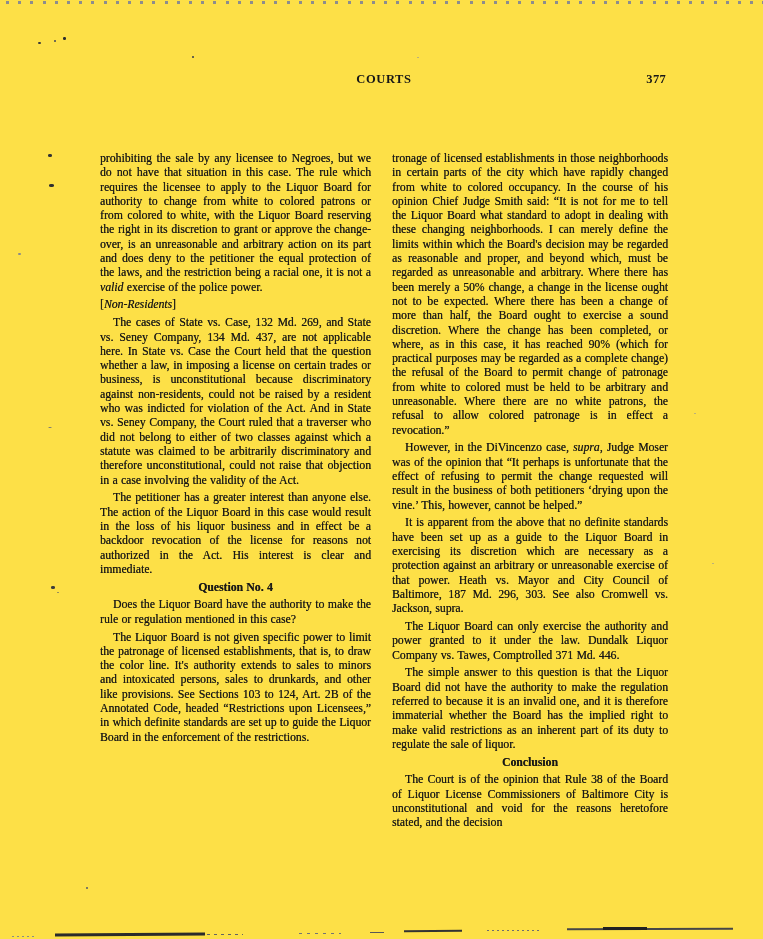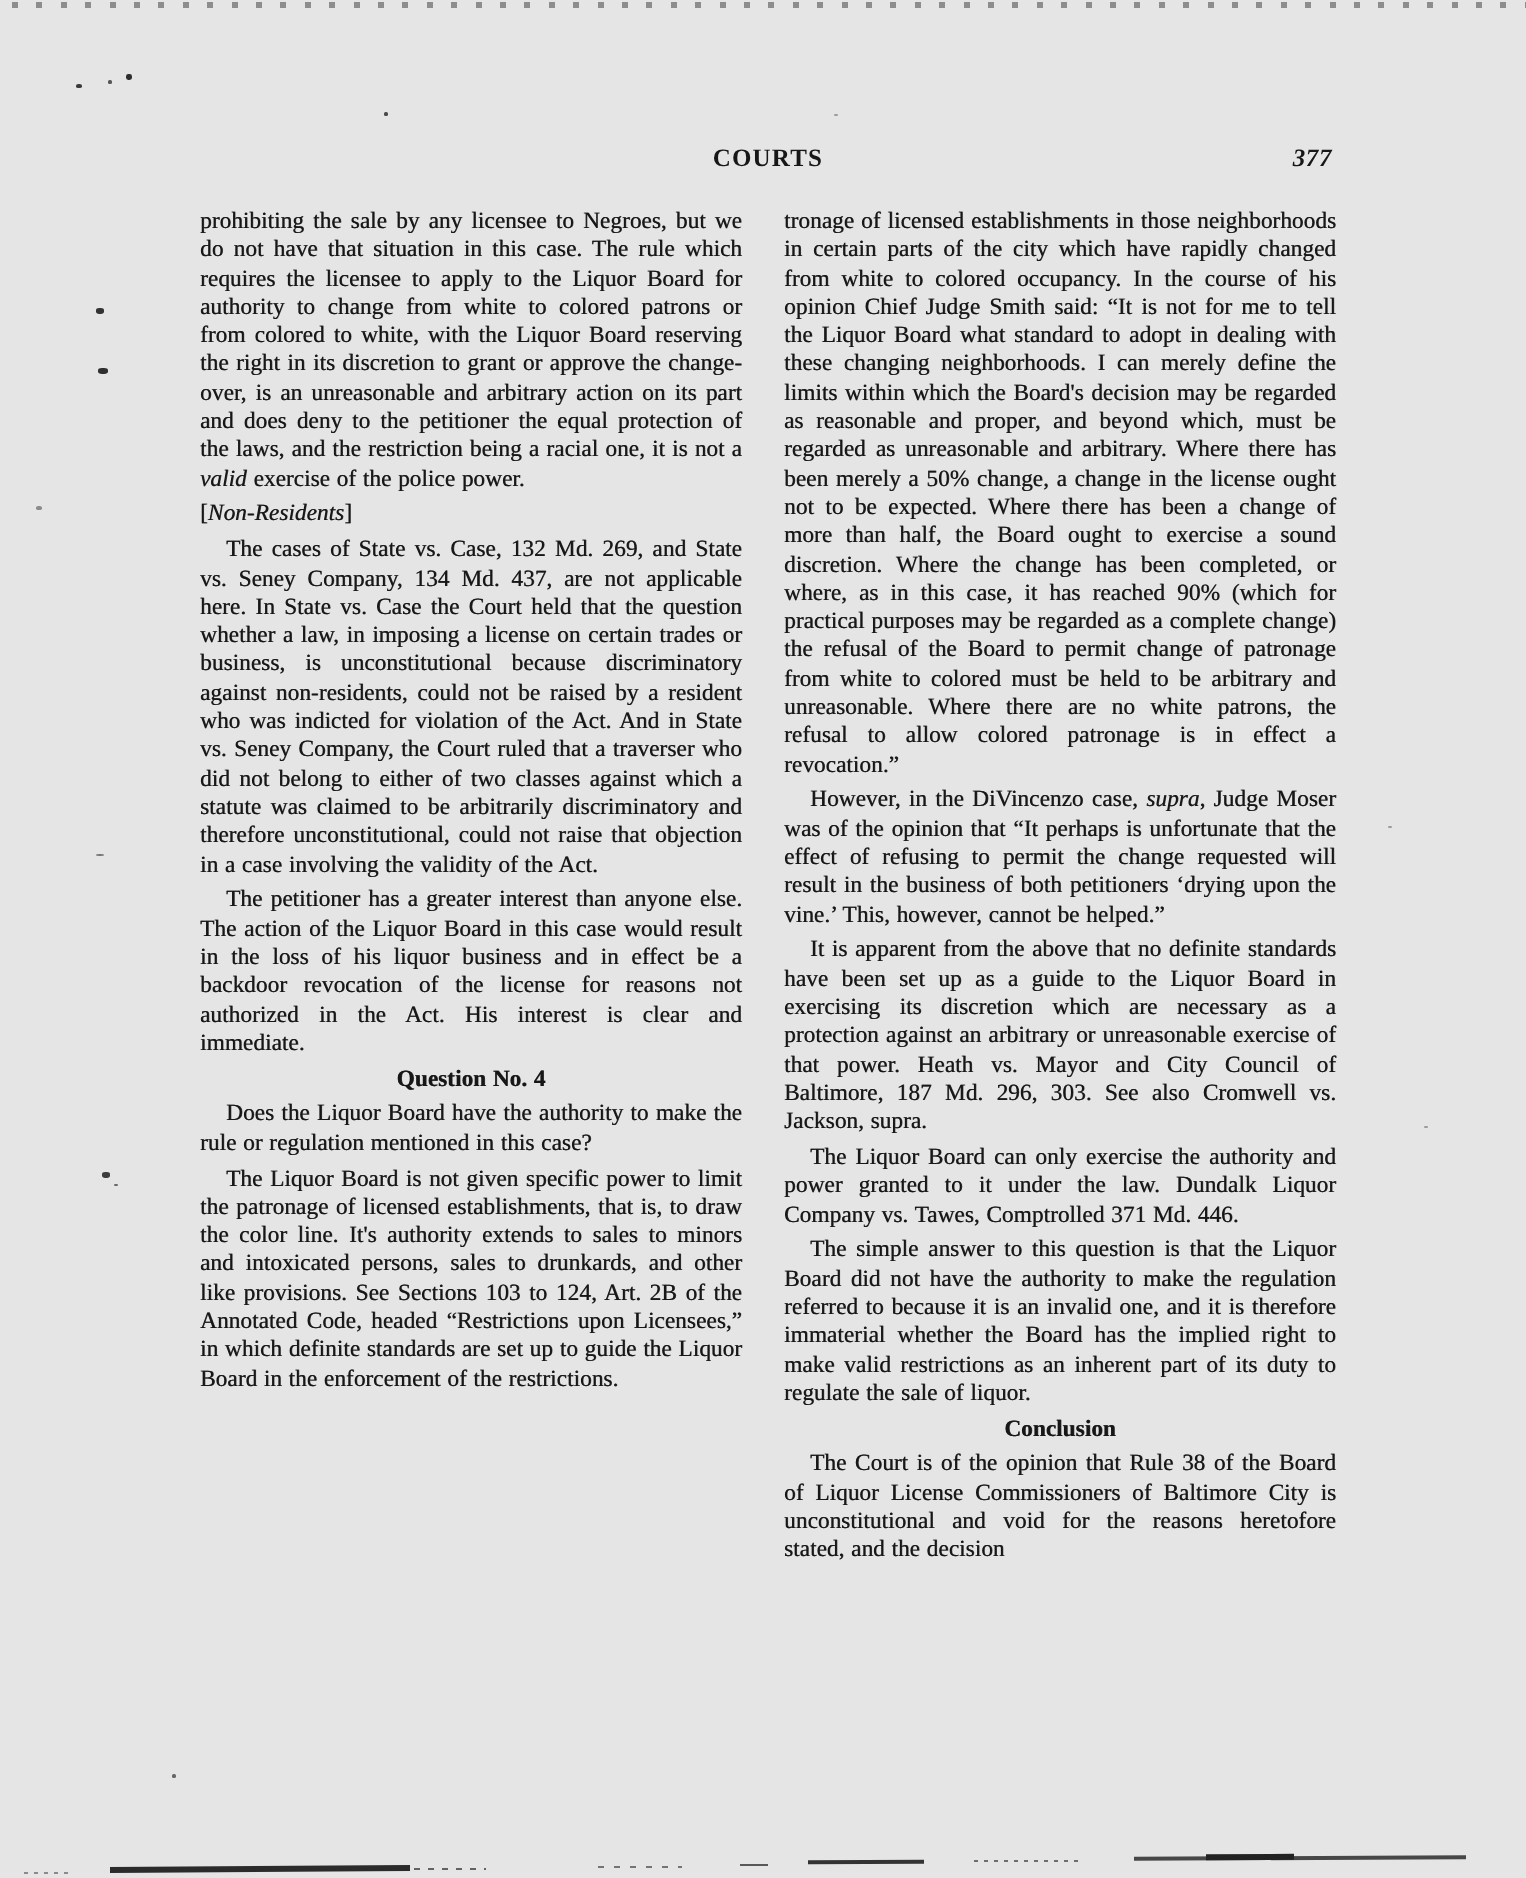--- a/index.html
+++ b/index.html
@@ -5,49 +5,50 @@
   html,body{margin:0;padding:0;}
   body{
     width:763px;height:939px;
     background:#fbfbfa;
     overflow:hidden;
     position:relative;
     font-family:"Liberation Serif","DejaVu Serif",serif;
   }
   .page{
     position:absolute;inset:0;
-    background:#e5e5e5;
+    background:#fde047;
     color:#171717;
   }
   
   .dotted-top{
     position:absolute;top:1px;left:6px;right:0;height:3px;
     background:repeating-linear-gradient(90deg,#8d8d8d 0 3px,transparent 3px 12.2px);
   }
   
   .running-head{
     position:absolute;top:72px;left:100px;width:568px;height:17px;
     font-size:12.5px;font-weight:bold;letter-spacing:.6px;
   }
   .head-title{
     position:absolute;left:0;right:0;text-align:center;
   }
   .head-page-num{
-    position:absolute;right:2px;top:0;letter-spacing:.3px;font-style:italic;
+    position:absolute;right:2px;top:0;letter-spacing:.3px;
   }
   
   .cols{
     position:absolute;top:104px;left:100px;width:568px;
     display:flex;gap:21px;
   }
   .col{
     text-align:justify;
     font-size:11.7px;line-height:14.3px;
     text-shadow:0.25px 0 0 rgba(20,20,20,.75);
     word-spacing:.4px;
+    margin-top:48px;
   }
   .col-left{width:271px;}
   .col-right{width:276px;}
   .col p{margin:0 0 3.5px 0;}
   .col p.ind{text-indent:13px;}
   .subhead{margin:4px 0 4px 0;font-family:Liberation Serif, serif;}
   .subhead .ital{font-style:italic;}
   .center-head{text-align:center;margin:5px 0 4px 0;font-weight:bold;}
   .ital{font-style:italic;}
   

